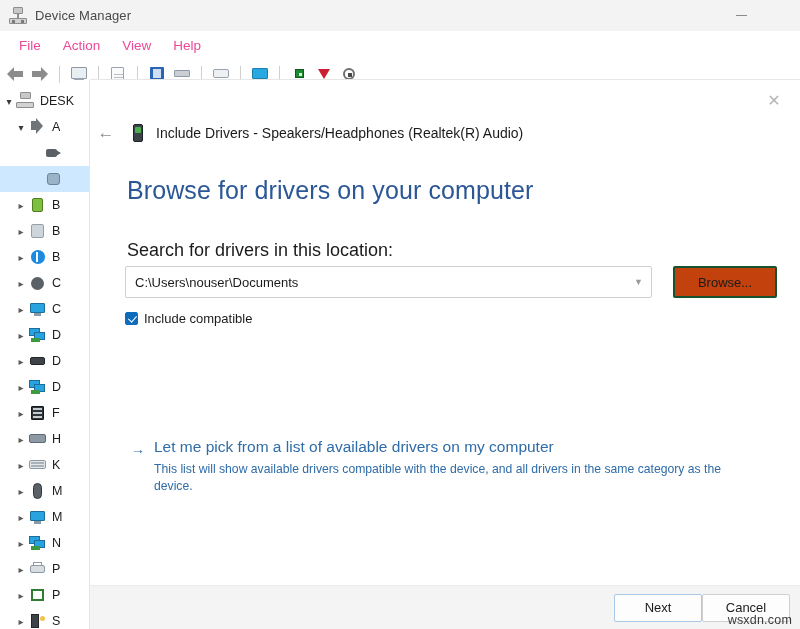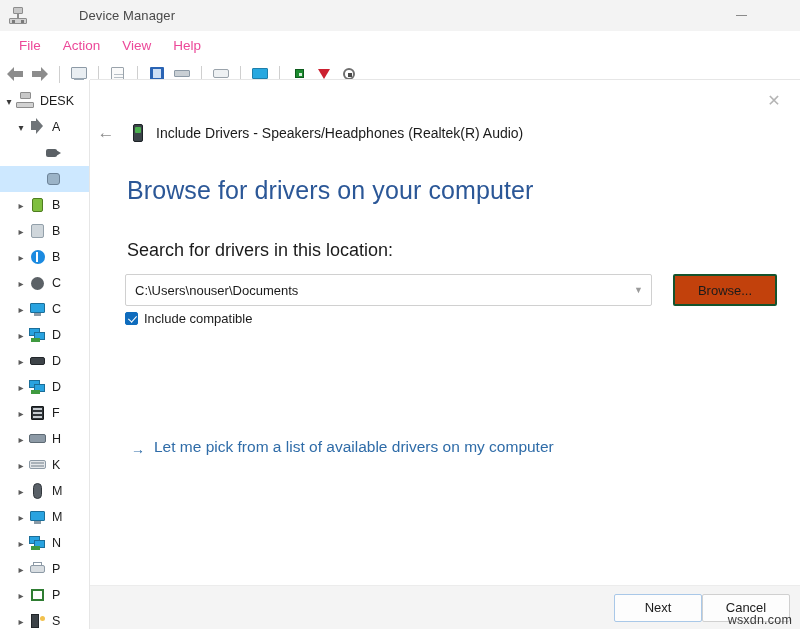--- a/index.html
+++ b/index.html
@@ -33,21 +33,21 @@
   .dm-title-icon .stem {
     position: absolute; left: 8px; top: 7px; width: 2px; height: 4px; background: #8d8d8d;
   }
   .dm-title-icon .base {
     position: absolute; left: 0px; top: 11px; width: 18px; height: 6px;
     background: #d2d2d2; border: 1px solid #8d8d8d; border-radius: 1px;
   }
   .dm-title-icon .b1 { position:absolute; left:3px; top:13px; width:3px; height:3px; background:#7a7a7a; }
   .dm-title-icon .b2 { position:absolute; left:12px; top:13px; width:3px; height:3px; background:#7a7a7a; }
   .dm-title-text {
-    font-size: 13px; color: #4a4a4a; letter-spacing: .1px; margin-left: 44px;
+    font-size: 13px; color: #4a4a4a; letter-spacing: .1px;
   }
   .dm-minimize {
     position: absolute; right: 36px; top: 0; width: 46px; height: 31px;
     display: flex; align-items: center; justify-content: center;
   }
   .dm-minimize .bar { width: 11px; height: 1px; background: #8a8a8a; }
 
   .dm-menubar {
     position: absolute; left: 0; top: 31px; width: 800px; height: 29px;
     background: #ffffff;
@@ -172,21 +172,21 @@
   }
   .dlg-heading {
     position: absolute; left: 37px; top: 96px;
     font-size: 25px; color: #2b5797; letter-spacing: .1px;
   }
   .dlg-sublabel {
     position: absolute; left: 37px; top: 160px;
     font-size: 18px; color: #1b1b1b;
   }
   .dlg-path-row {
-    position: absolute; left: 35px; top: 194px; width: 652px; height: 32px;
+    position: absolute; left: 35px; top: 186px; width: 652px; height: 32px;
     display: flex; align-items: center; gap: 21px;
   }
   .path-field {
     flex: 1 1 auto; height: 32px; background: #ffffff;
     border: 1px solid #d0d0d0; border-radius: 2px;
     display: flex; align-items: center; padding: 0 6px 0 9px;
     font-size: 13px; color: #1b1b1b;
   }
   .path-value { flex: 1 1 auto; }
   .path-caret { color: #9a9a9a; font-size: 9px; padding-right: 2px; }
@@ -508,20 +508,21 @@
     </div>
 
     <div class="chk-row">
       <span class="chk-box"></span>
       <span>Include compatible</span>
     </div>
 
     <div class="pick-block">
       <span class="pick-arrow">→</span>
       <div class="pick-title">Let me pick from a list of available drivers on my computer</div>
+      <div class="pick-desc">This list will show available drivers compatible with the device, and all drivers in the same category as the device.</div>
     </div>
 
     <div class="dlg-footer">
       <div class="foot-btn primary">Next</div>
       <div class="foot-btn">Cancel</div>
     </div>
 
     <div class="watermark">wsxdn.com</div>
   </div>
 

